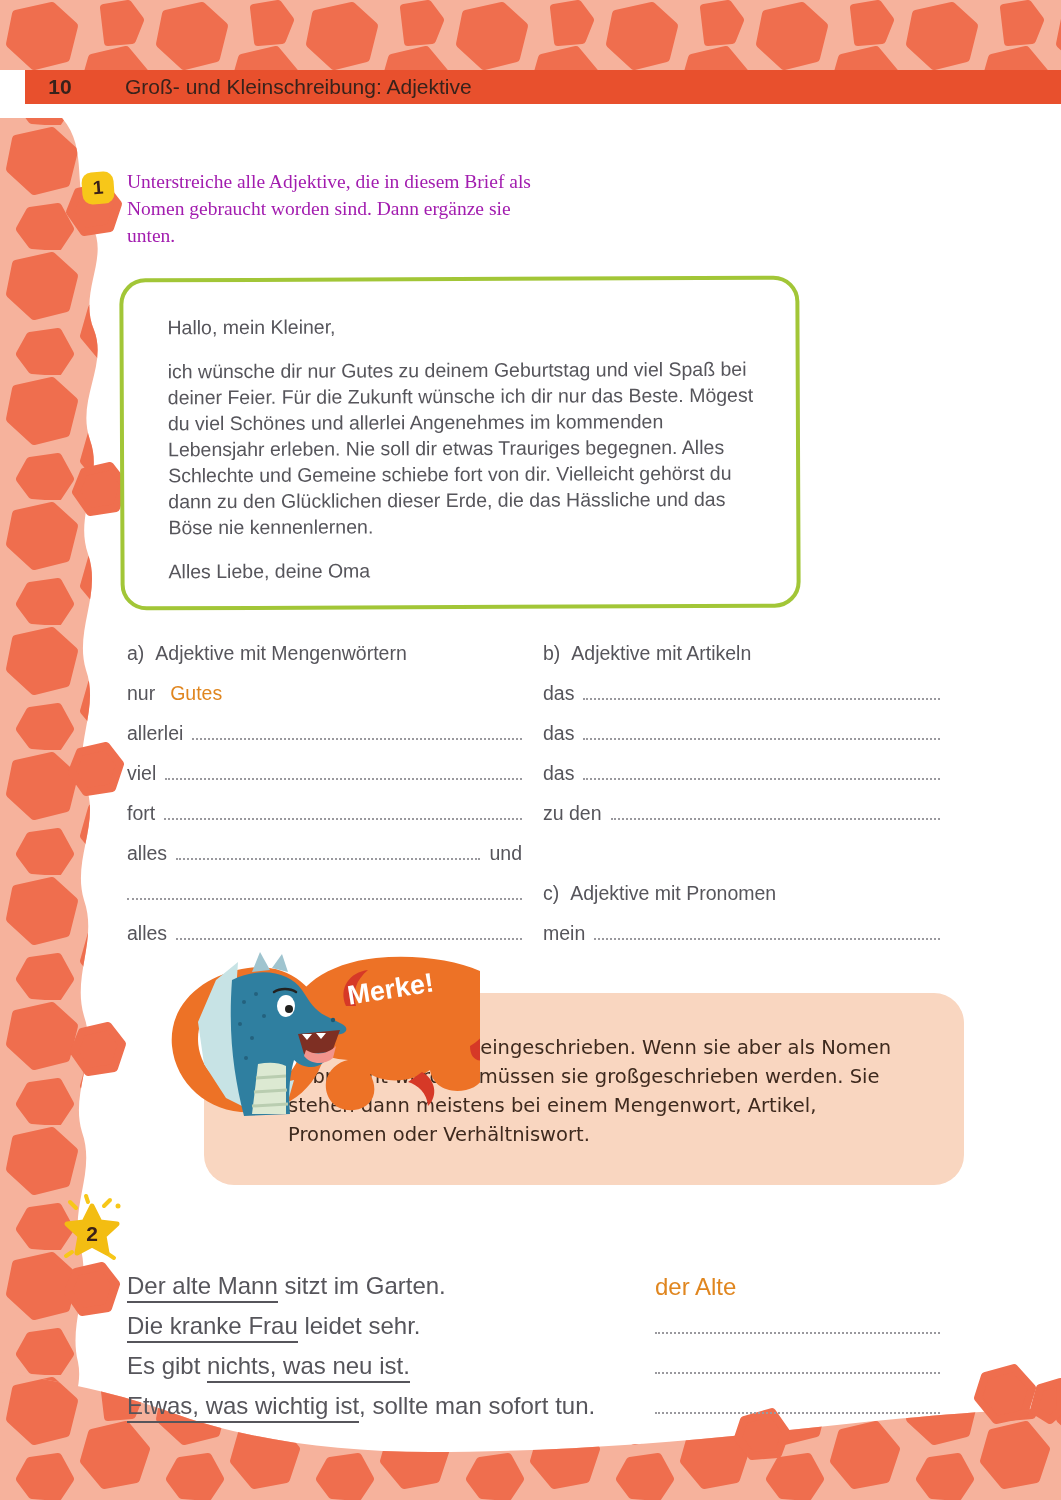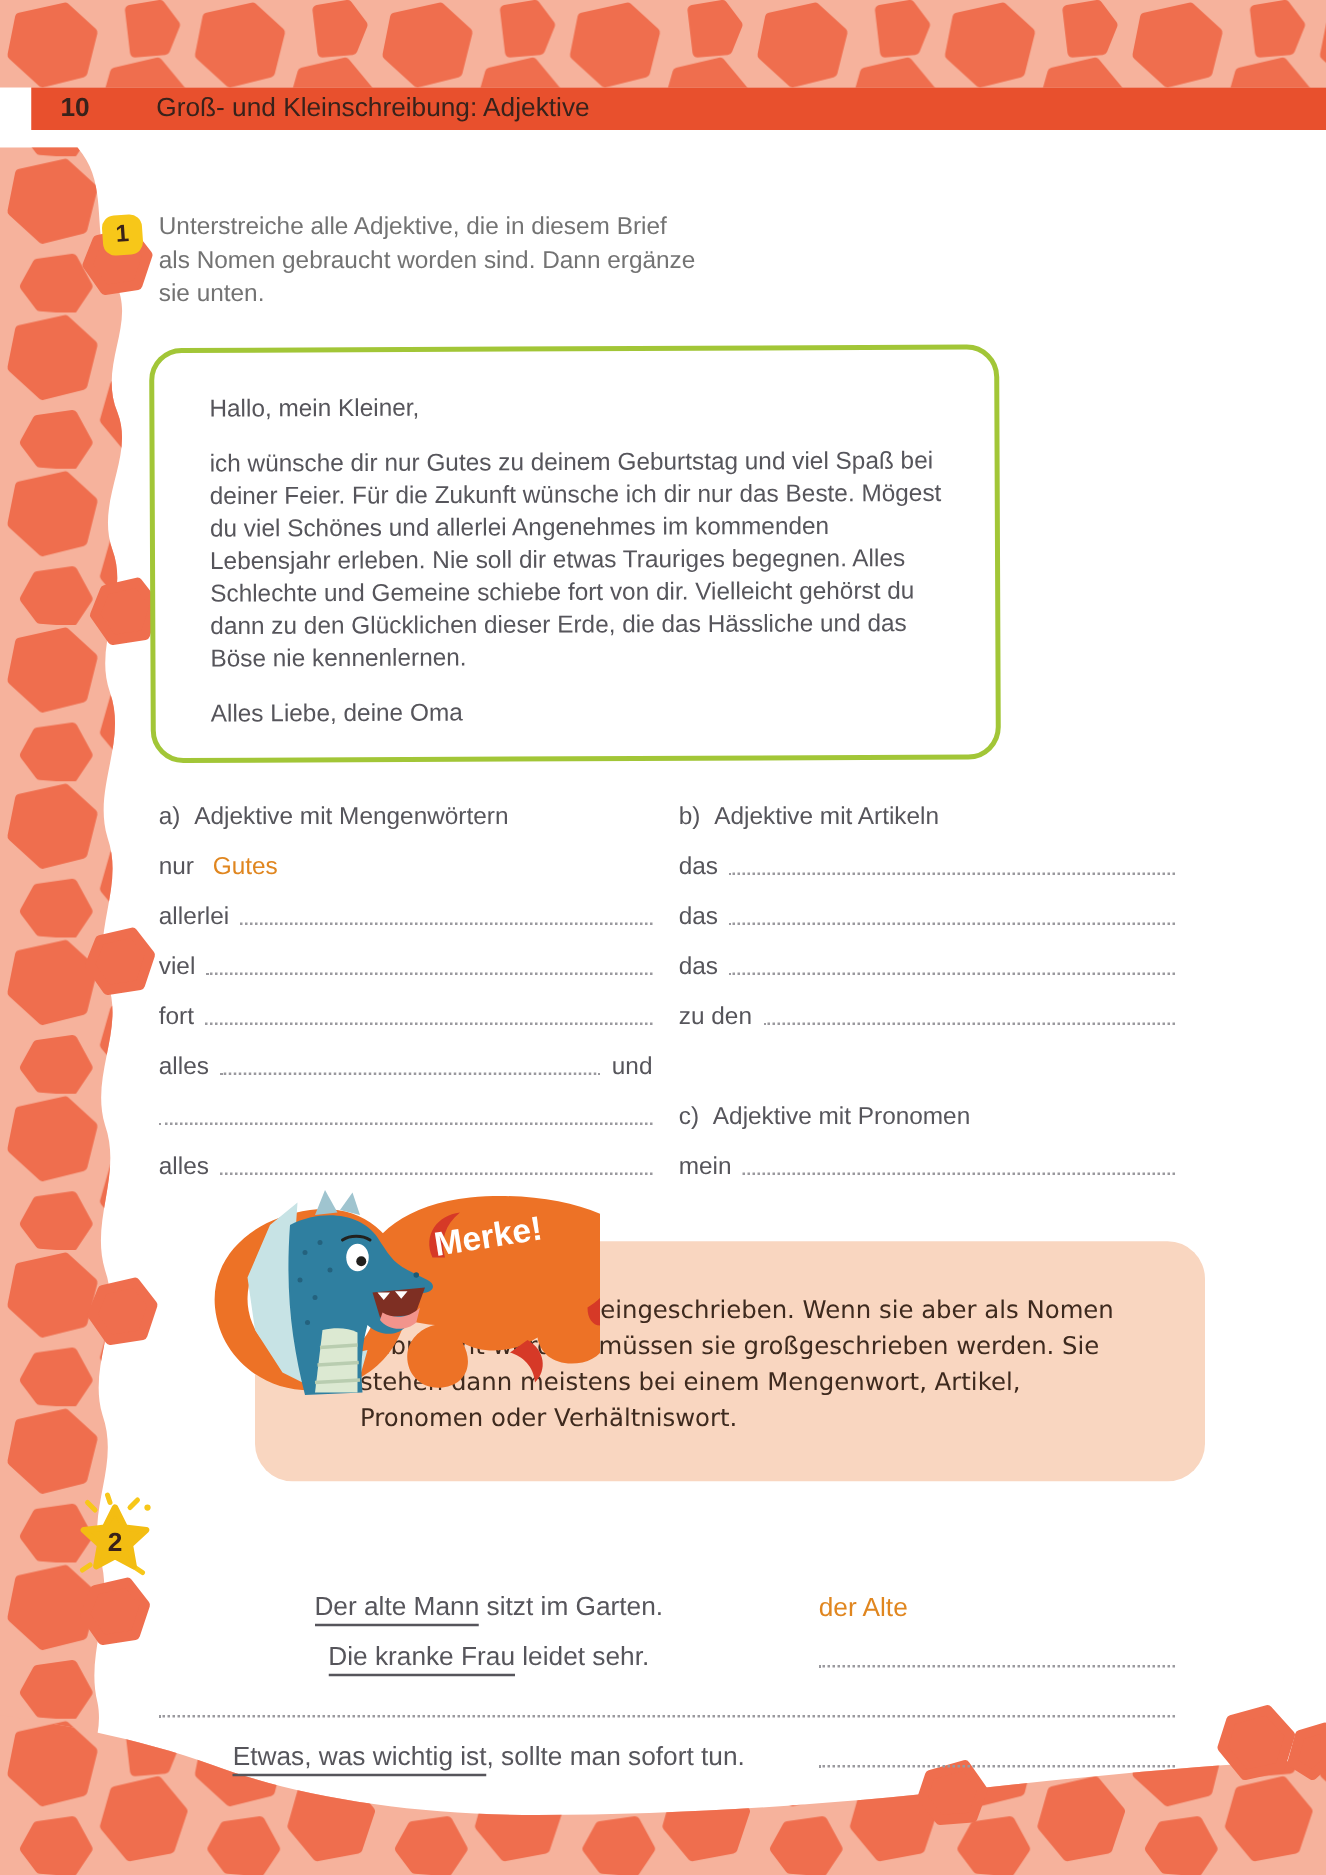--- a/index.html
+++ b/index.html
@@ -8,21 +8,21 @@
   .border-art{position:absolute;left:0;top:0;z-index:0;}
   
   .header-bar{position:absolute;left:25px;top:70px;width:1036px;height:34px;background:#E8502D;
               z-index:2;display:flex;align-items:center;}
   .page-number{width:70px;text-align:center;font-size:21px;font-weight:bold;color:#38221B;}
   .page-title{margin-left:30px;font-size:21px;font-weight:normal;color:#38221B;}
   
   .badge-1{position:absolute;left:82px;top:172px;width:32px;height:32px;background:#F7C719;
            border-radius:10px;transform:rotate(-4deg);z-index:2;display:flex;align-items:center;
            justify-content:center;font-size:19px;font-weight:bold;color:#3A2119;}
-  .task-instruction{position:absolute;z-index:2;font-size:19.5px;line-height:27px;color:#737373;}
+  .task-instruction{position:absolute;z-index:2;font-size:19.5px;line-height:27px;color:#a21caf;font-family:Liberation Serif, serif;}
   #task1-instruction{left:127px;top:168px;width:432px;}
   #task2-instruction{left:127px;top:1220px;width:820px;}
   
   .letter-box{position:absolute;left:120px;top:277px;width:680px;height:332px;z-index:2;
               border:4.5px solid #A2C637;border-radius:26px;transform:rotate(-0.25deg);
               box-sizing:border-box;background:#fff;}
   .letter-inner{padding:32px 40px 0 44px;font-size:19.5px;line-height:26px;color:#56555B;}
   .letter-inner p{margin:0 0 18px 0;}
   
   .fill-section{position:absolute;z-index:2;}
@@ -37,21 +37,21 @@
   .answer{color:#E0861F;margin-left:15px;line-height:22px;}
   
   .merke-box{position:absolute;left:204px;top:993px;width:760px;height:192px;background:#F9D6C0;
              border-radius:30px;z-index:1;box-sizing:border-box;}
   .merke-text{padding:40px 40px 0 84px;width:610px;font-family:"DejaVu Sans",sans-serif;
               font-size:19.5px;line-height:29px;color:#3E2A1E;}
   .dragon{position:absolute;left:140px;top:946px;z-index:3;}
   .star-badge{position:absolute;left:58px;top:1192px;z-index:3;}
   
   .t2-rows{position:absolute;left:127px;top:1258px;width:813px;z-index:2;}
-  .t2-row{height:40px;display:flex;align-items:flex-end;font-size:21px;text-align:center;}
+  .t2-row{height:40px;display:flex;align-items:flex-end;font-size:24px;}
   .t2-sentence{width:528px;line-height:24px;white-space:nowrap;}
   .t2-answer-area{flex:1;display:flex;align-items:flex-end;}
   .ul{border-bottom:2.5px solid #56555B;padding-bottom:2px;}
   .t2line{width:100%;margin-left:0;}
 </style>
 </head>
 <body>
 
 <div id="page">
 
@@ -248,20 +248,23 @@
     </div>
     <div class="t2-row">
       <div class="t2-sentence">
         <span></span><span class="ul">Die kranke Frau</span><span> leidet sehr.</span>
       </div>
       <div class="t2-answer-area">
         <span class="dotline t2line"></span>
       </div>
     </div>
     <div class="t2-row">
+      <div class="t2-sentence">
+        <span>Es gibt </span><span class="ul">nichts, was neu ist.</span><span></span>
+      </div>
       <div class="t2-answer-area">
         <span class="dotline t2line"></span>
       </div>
     </div>
     <div class="t2-row">
       <div class="t2-sentence">
         <span></span><span class="ul">Etwas, was wichtig ist</span><span>, sollte man sofort tun.</span>
       </div>
       <div class="t2-answer-area">
         <span class="dotline t2line"></span>

